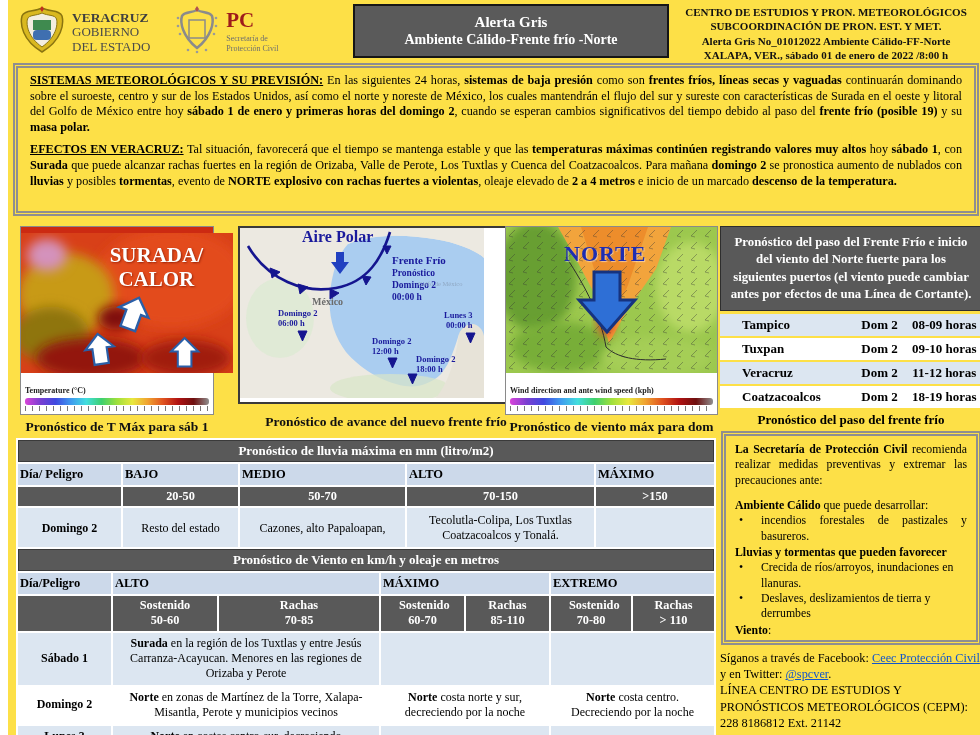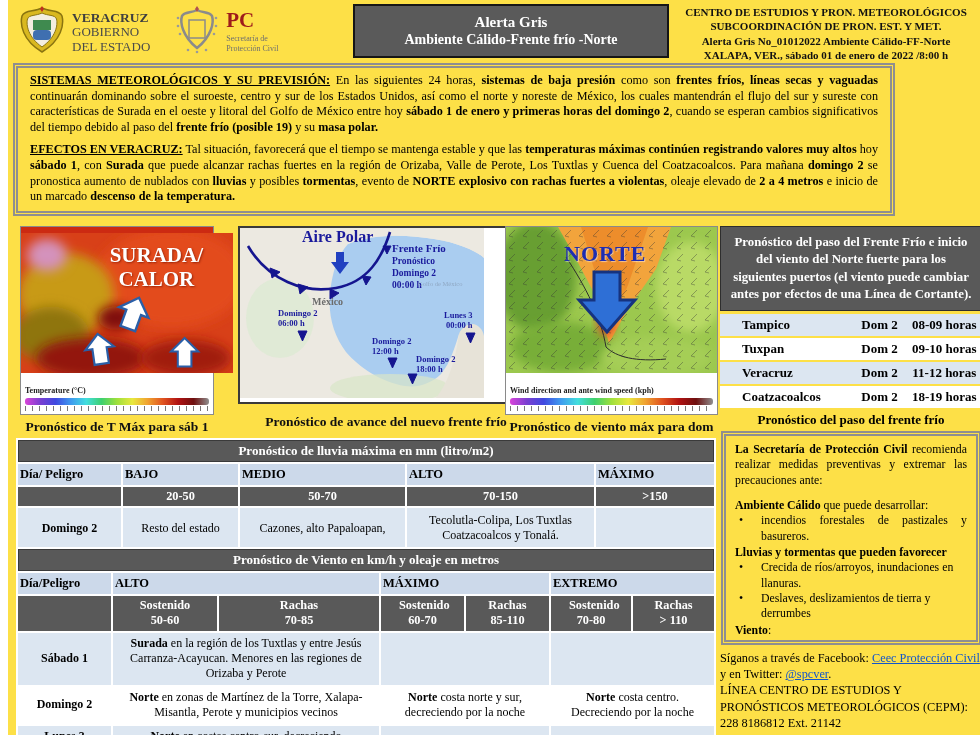--- a/index.html
+++ b/index.html
@@ -15,21 +15,21 @@
   .pc-sub{font-size:8px;color:#6e6e6e;line-height:1.25;margin-top:3px;}
   .title-box{position:absolute;left:345px;top:4px;width:312px;height:50px;background:#5a5a5a;
     border:2px solid #161616;color:#fff;font-weight:bold;text-align:center;
     display:flex;flex-direction:column;justify-content:center;gap:1px;}
   .title-box .l1{font-size:15px;}
   .title-box .l2{font-size:14px;}
   .hdr-right{position:absolute;left:662px;top:5px;width:312px;text-align:center;
     font-size:11px;font-weight:bold;line-height:1.3;color:#111;}
 
   
-  .intro-box{position:absolute;left:5px;top:63px;width:882px;height:153px;
+  .intro-box{position:absolute;left:5px;top:63px;width:966px;height:153px;
     border:5px double #8f8f8f;box-sizing:border-box;padding:5px 12px 4px 12px;overflow:hidden;}
   .intro-box p{margin:0 0 7px 0;font-size:12.2px;line-height:15.6px;text-align:justify;}
 
   
   .map-col{position:absolute;top:226px;}
   .map-frame{border:1px solid #8a8a8a;background:#fff;}
   .map-caption{margin-top:4px;text-align:center;font-size:13.5px;font-weight:bold;color:#111;}
   .model-strip{height:6px;background:#cc2a12;}
   .legend{padding:2px 4px 3px 4px;background:#fff;}
   .legend-label{font-size:8px;font-weight:bold;color:#222;}
@@ -201,21 +201,21 @@
           <path d="M122 48 l9 1 -5 8 Z"></path>
             <path d="M143 18 l8 0 -4 8 Z"></path>
           <path d="M96 24 h8 v10 h5 l-9 12 -9 -12 h5 Z" stroke="none" fill="#2040c0"></path>
           <path d="M58 103 l9 0 -4.5 10 Z"></path>
           <path d="M148 130 l9 0 -4.5 10 Z"></path>
           <path d="M168 146 l9 0 -4.5 10 Z"></path>
           <path d="M226 105 l9 0 -4.5 10 Z"></path>
         </g>
       </svg>
       <div class="map-overlay-label" style="top:0px;left:62px;color:#1a1a9c;font-size:16px;">Aire Polar</div>
-      <div class="map-overlay-label" style="top:14px;left:152px;color:#1a1a9c;font-size:9.5px;line-height:1.25;">
+      <div class="map-overlay-label" style="top:26px;left:152px;color:#1a1a9c;font-size:9.5px;line-height:1.25;">
         <div style="font-size:11px;">Frente Frío</div>
         <div>Pronóstico</div>
         <div>Domingo 2</div>
         <div>00:00 h</div>
       </div>
       <div class="map-overlay-label" style="top:80px;left:38px;color:#1a1a9c;font-size:8.5px;line-height:1.2;">
         <div>Domingo 2</div>
           <div>06:00 h</div>
       </div>
       <div class="map-overlay-label" style="top:108px;left:132px;color:#1a1a9c;font-size:8.5px;line-height:1.2;">

